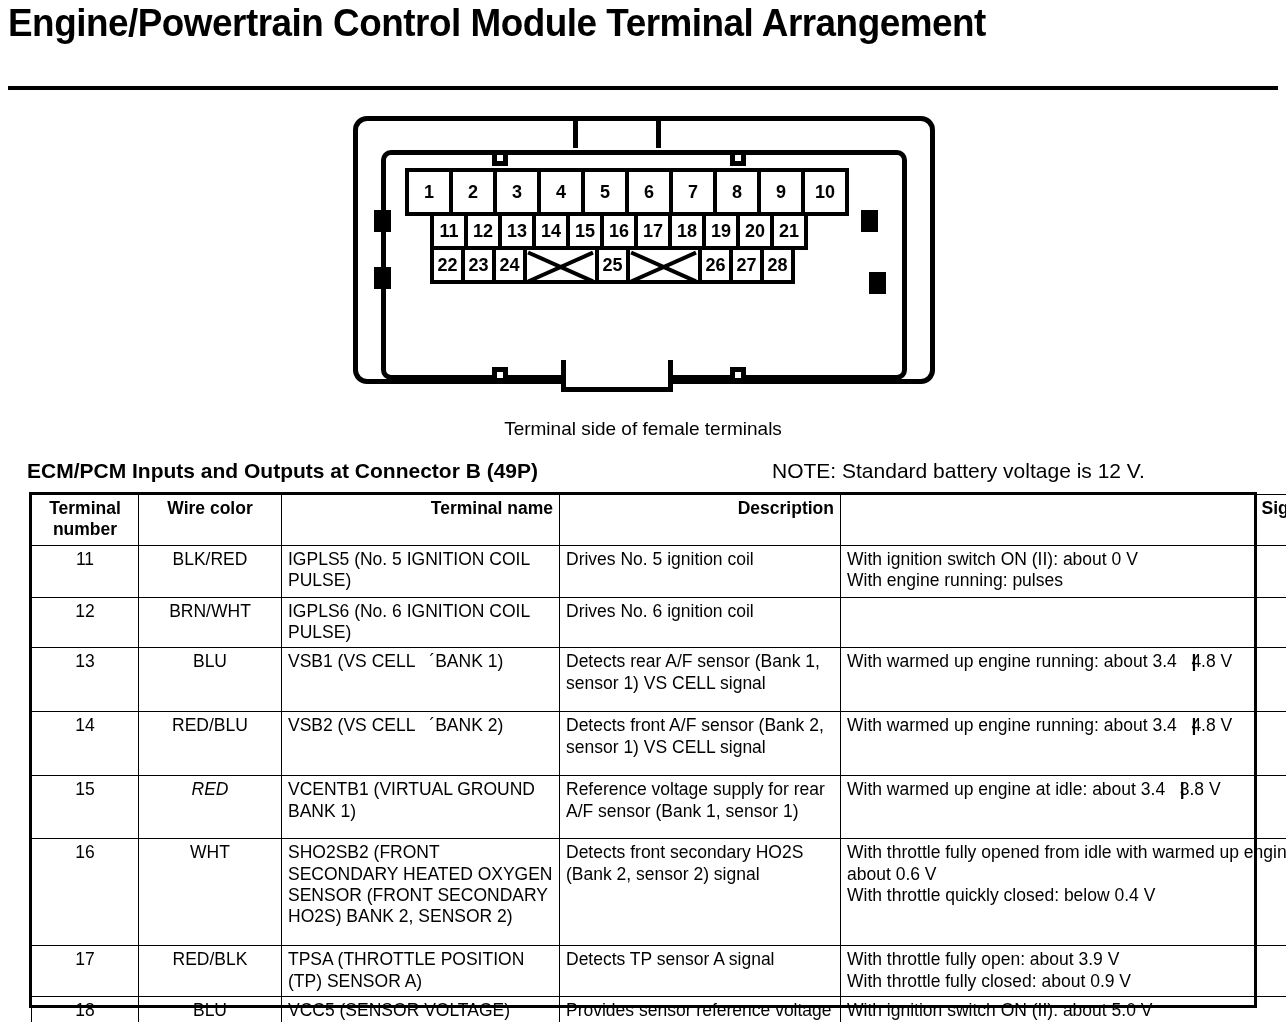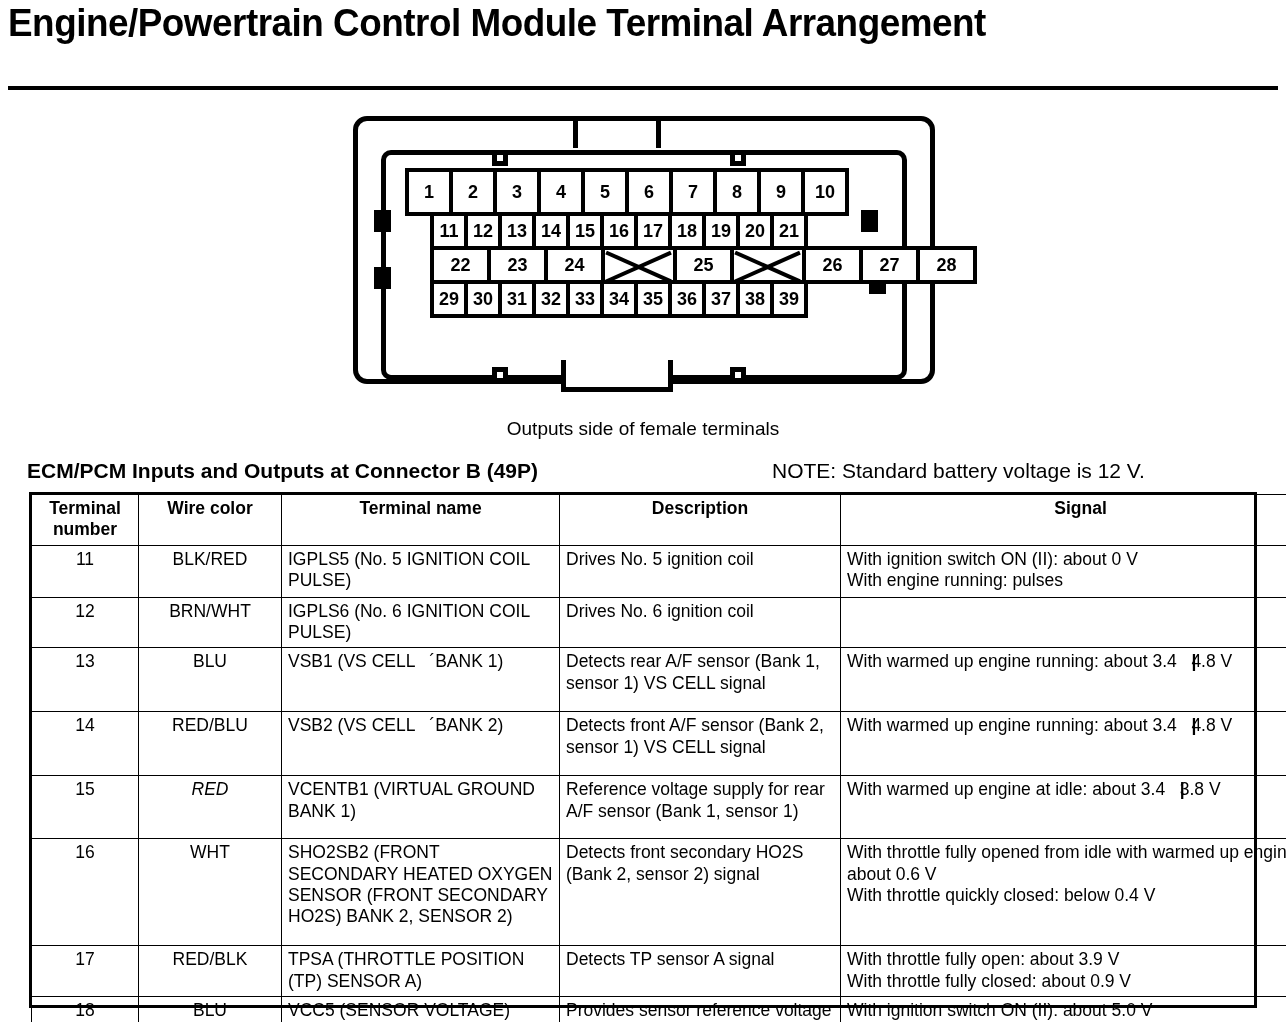--- a/index.html
+++ b/index.html
@@ -152,21 +152,21 @@
     background: #000;
   }
   .pin.blank::before { transform: rotate(24deg); }
   .pin.blank::after  { transform: rotate(-24deg); }
 
   #row-a { left: 60px; top: 56px; }
   #row-a .pin { width: 48px; height: 48px; }
   #row-b { left: 85px; top: 100px; }
   #row-b .pin { width: 38px; height: 38px; }
   #row-c { left: 85px; top: 134px; }
-  #row-c .pin { width: 61px; height: 38px; }
+  #row-c .pin { width: 35px; height: 38px; }
   #row-c .pin.blank { width: 76px; }
   #row-d { left: 85px; top: 168px; }
   #row-d .pin { width: 38px; height: 38px; }
   #row-e { left: 60px; top: 202px; }
   #row-e .pin { width: 48px; height: 48px; }
 
   #diagram-caption {
     position: absolute;
     left: 0;
     top: 418px;
@@ -202,21 +202,21 @@
   }
   #spec-table td, #spec-table th {
     border: 1px solid #000;
     padding: 3px 6px 4px 6px;
     vertical-align: top;
     line-height: 1.22;
     font-weight: normal;
   }
   #spec-table thead th {
     font-weight: bold;
-    text-align: center;
+    text-align: right;
     vertical-align: top;
     height: 42px;
   }
   #spec-table .c-term   { width: 94px;  text-align: center; }
   #spec-table .c-wire   { width: 130px; text-align: center; }
   #spec-table .c-name   { width: 265px; }
   #spec-table .c-desc   { width: 268px; }
   #spec-table .c-signal { width: 467px; }
   #spec-table tbody td.c-term,
   #spec-table tbody td.c-wire { text-align: center; }
@@ -294,37 +294,24 @@
     <div class="pin">23</div>
     <div class="pin">24</div>
     <div class="pin blank"></div>
     <div class="pin">25</div>
     <div class="pin blank"></div>
     <div class="pin">26</div>
     <div class="pin">27</div>
     <div class="pin">28</div>
   </div>
 
-  <div class="pin-row" id="row-d">
-    <div class="pin">29</div>
-    <div class="pin">30</div>
-    <div class="pin">31</div>
-    <div class="pin">32</div>
-    <div class="pin">33</div>
-    <div class="pin">34</div>
-    <div class="pin">35</div>
-    <div class="pin">36</div>
-    <div class="pin">37</div>
-    <div class="pin">38</div>
-    <div class="pin">39</div>
-  </div>
 
 </div>
 
-<div id="diagram-caption">Outputs side of female terminals</div>
+<div id="diagram-caption">Terminal side of female terminals</div>
 
 <div id="section-heading">ECM/PCM Inputs and Outputs at Connector B (49P)</div>
 <div id="note-line">NOTE: Standard battery voltage is 12 V.</div>
 
 <table id="spec-table">
   <thead>
     <tr>
       <th class="c-term nowrap" style="white-space: pre-wrap;">Terminal
 number</th>
       <th class="c-wire" style="white-space: pre-wrap;">Wire color</th>

